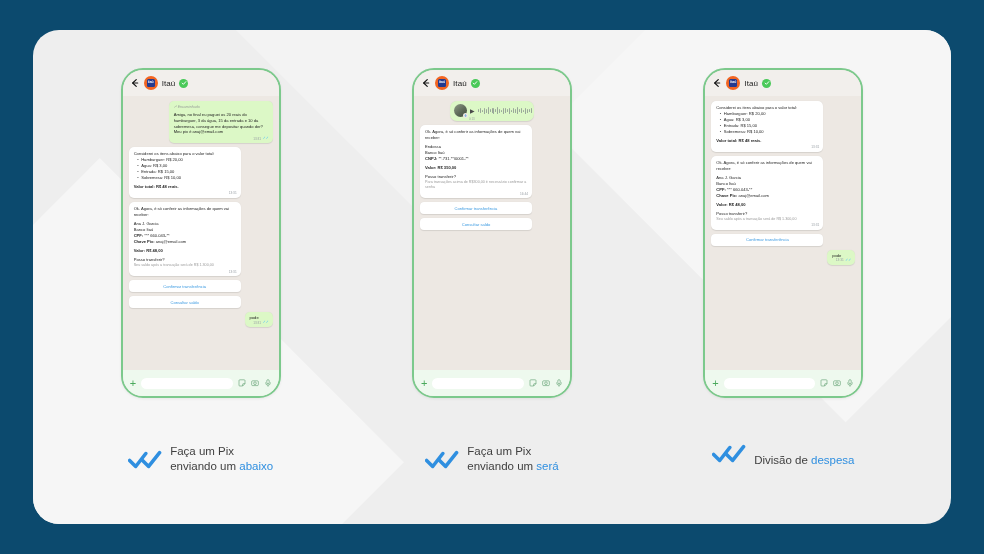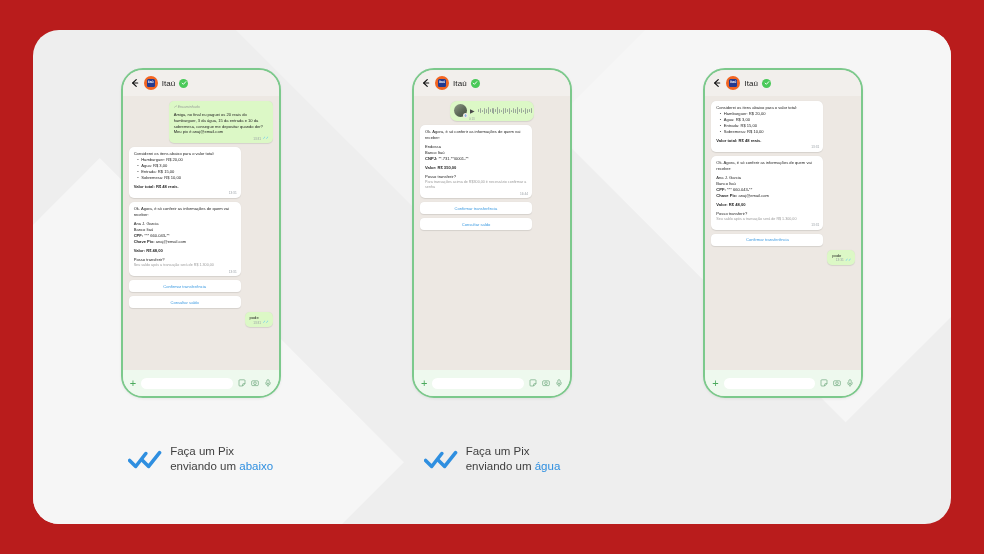--- a/index.html
+++ b/index.html
@@ -3,21 +3,21 @@
 <meta charset="utf-8">
 <style>
   * { box-sizing: border-box; margin: 0; padding: 0; }
   html, body {
     width: 984px; height: 554px;
     background: #ffffff;
     font-family: "Liberation Sans", sans-serif;
     overflow: hidden;
   }
 
-  #stage { position: relative; width: 984px; height: 554px; background: #b91c1c; }
+  #stage { position: relative; width: 984px; height: 554px; background: #0c4a6e; }
 
   
   .card {
     position: absolute;
     left: 33px; top: 30px;
     width: 918px; height: 494px;
     background: #eeeeee;
     border-radius: 26px;
     overflow: hidden;
   }
@@ -415,21 +415,21 @@
                   <path d="M8 12.4V14.6" stroke="currentColor" stroke-width="1.2" stroke-linecap="round"></path>
                 </svg>
               </div>
             </div>
           </div>
           <div class="caption">
             <div class="dblcheck"><svg width="34" height="20" viewBox="0 0 42 24">
                 <path d="M2 12.5 L9.5 20 L22 4" fill="none" stroke="#2f8fe0" stroke-width="4.4" stroke-linecap="round" stroke-linejoin="round"></path>
                 <path d="M18 12.5 L25.5 20 L39 3" fill="none" stroke="#2f8fe0" stroke-width="4.4" stroke-linecap="round" stroke-linejoin="round"></path>
               </svg></div>
-            <div class="cap-text"><span>Faça um Pix</span><span class="l2"><span>enviando um </span><span class="hl">água</span></span></div>
+            <div class="cap-text"><span>Faça um Pix</span><span class="l2"><span>enviando um </span><span class="hl">será</span></span></div>
           </div>
         </div>
         <div class="col">
           <div class="phone">
             <div class="phone-header">
               <div class="back-arrow">
                 <svg width="10" height="10" viewBox="0 0 12 12">
                   <path d="M7.5 2 L3.2 6 L7.5 10" fill="none" stroke="#111" stroke-width="1.4" stroke-linecap="round" stroke-linejoin="round"></path>
                   <path d="M3.4 6 H9.2" stroke="#111" stroke-width="1.4" stroke-linecap="round"></path>
                 </svg>
@@ -501,16 +501,23 @@
               </div>
               <div class="ibicon">
                 <svg width="8" height="8" viewBox="0 0 16 16">
                   <rect x="5.6" y="1.3" width="4.8" height="8" rx="2.4" fill="none" stroke="currentColor" stroke-width="1.2"></rect>
                   <path d="M3.2 7.6a4.8 4.8 0 0 0 9.6 0" fill="none" stroke="currentColor" stroke-width="1.2" stroke-linecap="round"></path>
                   <path d="M8 12.4V14.6" stroke="currentColor" stroke-width="1.2" stroke-linecap="round"></path>
                 </svg>
               </div>
             </div>
           </div>
+          <div class="caption single">
+            <div class="dblcheck"><svg width="34" height="20" viewBox="0 0 42 24">
+                <path d="M2 12.5 L9.5 20 L22 4" fill="none" stroke="#2f8fe0" stroke-width="4.4" stroke-linecap="round" stroke-linejoin="round"></path>
+                <path d="M18 12.5 L25.5 20 L39 3" fill="none" stroke="#2f8fe0" stroke-width="4.4" stroke-linecap="round" stroke-linejoin="round"></path>
+              </svg></div>
+            <div class="cap-text"><span>Divisão de </span><span class="hl">despesa</span></div>
+          </div>
         </div>
       </div>
   </div>
 </div>
 
 </body></html>

